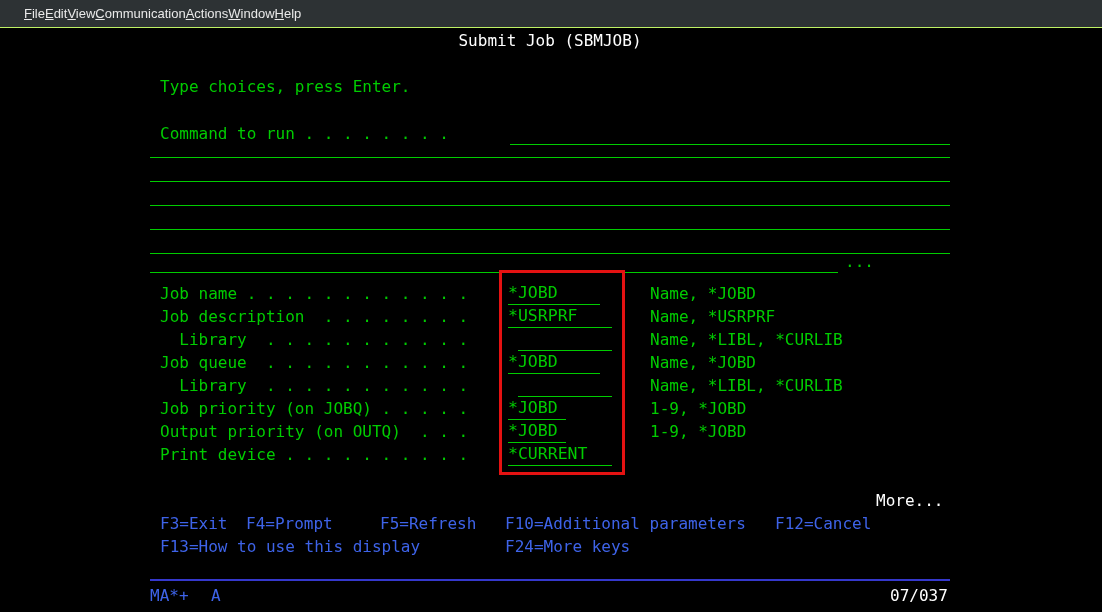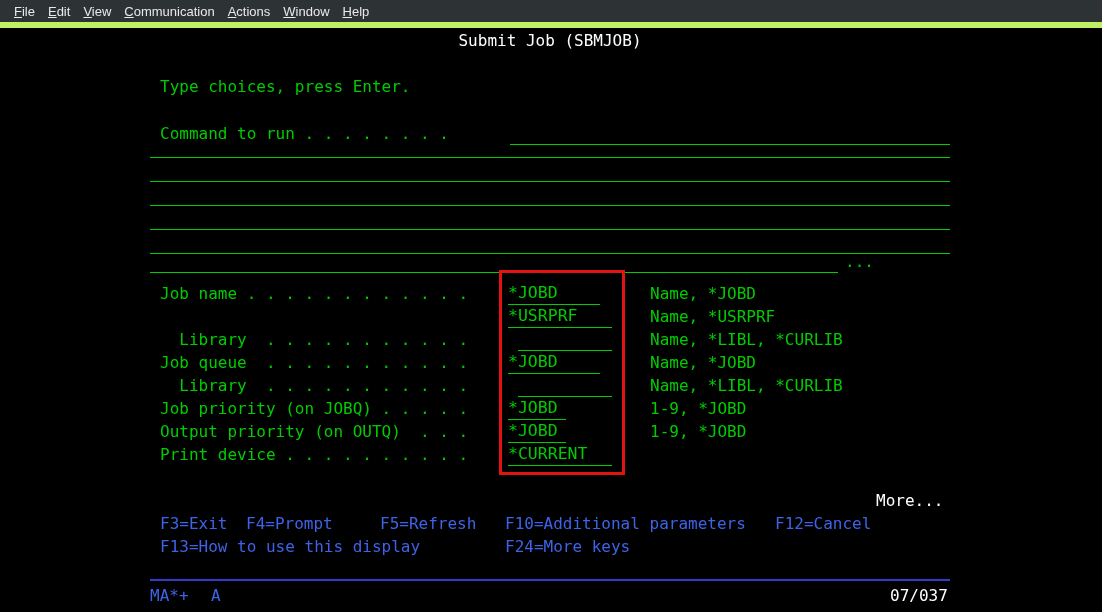--- a/index.html
+++ b/index.html
@@ -6,22 +6,22 @@
   html,body { background:#000; }
   body { width:1102px; height:612px; overflow:hidden; }
   .screen {
     position:relative; width:1102px; height:612px;
     background:var(--background, #000);
     font-family:"DejaVu Sans Mono", monospace;
   }
   .menubar {
     position:absolute; top:0; left:0; width:1102px; height:28px;
     background:var(--menubar_bg, #2d3234);
-    border-bottom:6px solid #bef264;
-    display:flex; align-items:center; gap:13px; padding-left:14px;
+    border-bottom:1px solid #bef264;
+    display:flex; align-items:center; padding-left:24px;
     font-family:"Liberation Sans", sans-serif; font-size:13px; color:#e9e9e9;
   }
   .menu-item { display:inline-block; cursor:default; }
   .menu-item::first-letter { text-decoration:underline; }
   .trow {
     position:absolute; height:23px; line-height:23px;
     font-size:16px; white-space:pre;
   }
   .green { color:var(--green, #00cc00); }
   .white { color:var(--white, #ffffff); }
@@ -67,20 +67,21 @@
   <div class="hline" style="left:150px;top:205px;width:800px"></div>
   <div class="hline" style="left:150px;top:229px;width:800px"></div>
   <div class="hline" style="left:150px;top:253px;width:800px"></div>
   <div class="hline" style="left:150px;top:272px;width:688px"></div>
   <div class="trow green" style="left:845px;top:250px">...</div>
 
   <div class="trow green" style="left:160px;top:282px">Job name . . . . . . . . . . . .</div>
   <div class="ufield" style="left:508px;top:282px;width:92px">*JOBD</div>
   <div class="trow green" style="left:650px;top:282px">Name, *JOBD</div>
 
+  <div class="trow green" style="left:160px;top:305px">Job description  . . . . . . . .</div>
   <div class="ufield" style="left:508px;top:305px;width:104px">*USRPRF</div>
   <div class="trow green" style="left:650px;top:305px">Name, *USRPRF</div>
 
   <div class="trow green" style="left:160px;top:328px">  Library  . . . . . . . . . . .</div>
   <div class="ufield" style="left:518px;top:328px;width:94px"></div>
   <div class="trow green" style="left:650px;top:328px">Name, *LIBL, *CURLIB</div>
 
   <div class="trow green" style="left:160px;top:351px">Job queue  . . . . . . . . . . .</div>
   <div class="ufield" style="left:508px;top:351px;width:92px">*JOBD</div>
   <div class="trow green" style="left:650px;top:351px">Name, *JOBD</div>

